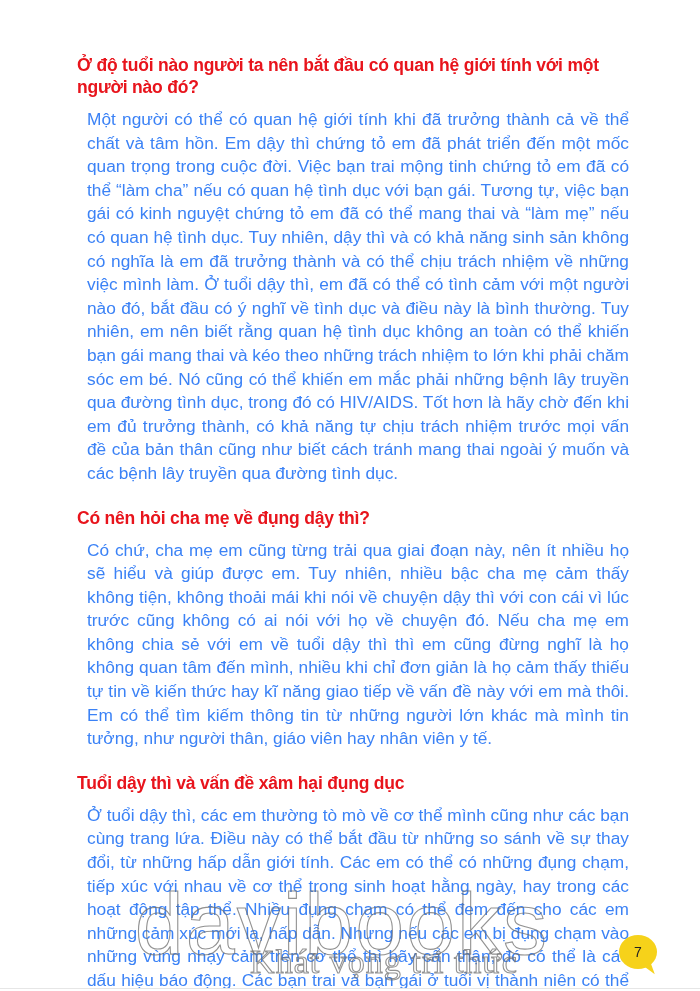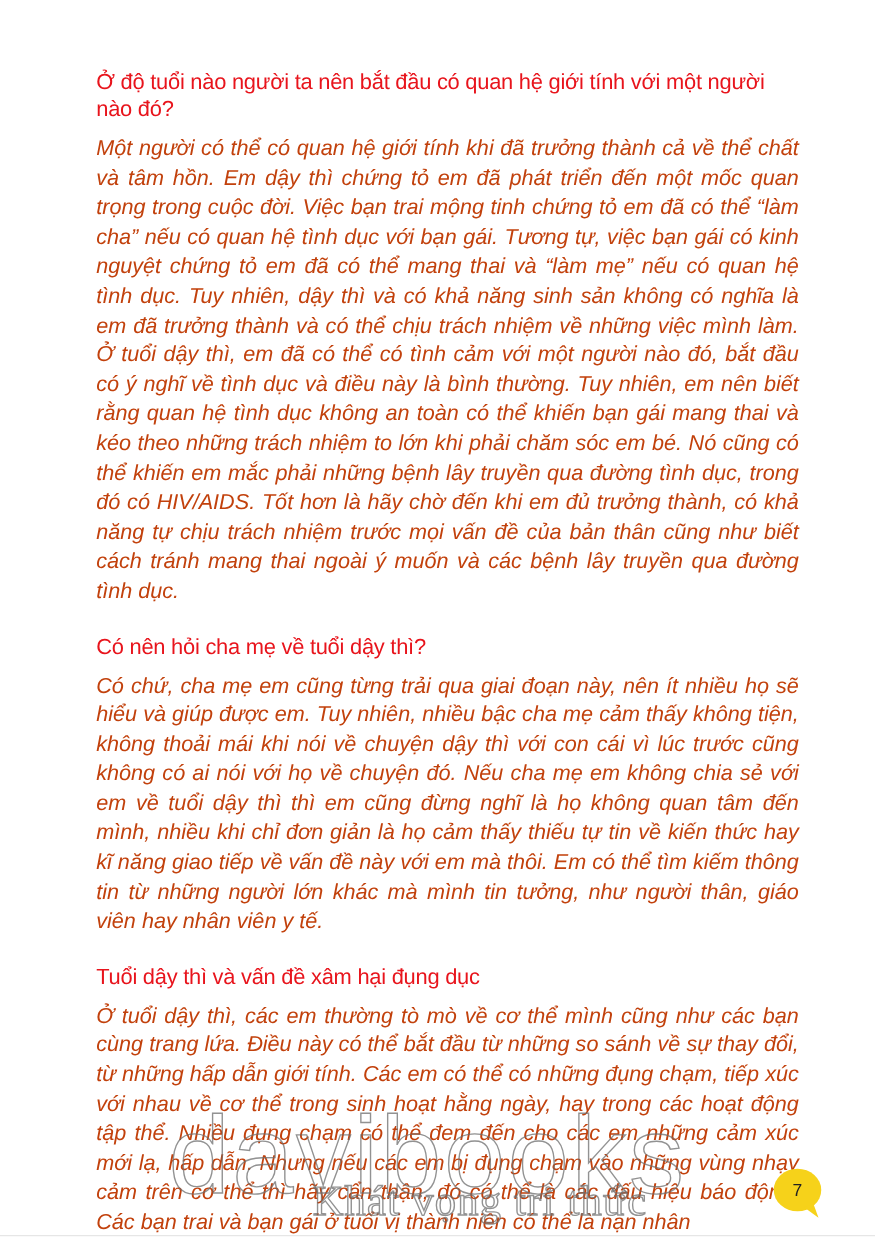--- a/index.html
+++ b/index.html
@@ -16,34 +16,33 @@
       color: #1a1a1a;
     }
     .page {
       position: absolute;
       left: 77px;
       top: 54px;
       width: 562px;
     }
     .heading {
       color: #e8141c;
-      font-weight: normal;
+      font-weight: bold;
       font-size: 17.5px;
       line-height: 22px;
       margin: 0 0 9px 0;
       letter-spacing: -0.2px;
     }
     .para {
       font-size: 17.3px;
       line-height: 23.6px;
-      margin: 0;
+      margin: 10px;
       text-align: justify;
       text-align-last: left;
-      color: #c2410c;
-      font-style: italic;
+      color: #3b82f6;
     }
     .section { margin: 0; }
     .section + .section { margin-top: 21px; }
 
     
     .watermark {
       position: absolute;
       left: 0;
       width: 700px;
       text-align: center;
@@ -106,21 +105,21 @@
   </style>
 </head>
 <body>
 
 <div class="page">
   <section class="section">
     <h2 class="heading">Ở độ tuổi nào người ta nên bắt đầu có quan hệ giới tính với một người nào đó?</h2>
     <p class="para">Một người có thể có quan hệ giới tính khi đã trưởng thành cả về thể chất và tâm hồn. Em dậy thì chứng tỏ em đã phát triển đến một mốc quan trọng trong cuộc đời. Việc bạn trai mộng tinh chứng tỏ em đã có thể “làm cha” nếu có quan hệ tình dục với bạn gái. Tương tự, việc bạn gái có kinh nguyệt chứng tỏ em đã có thể mang thai và “làm mẹ” nếu có quan hệ tình dục. Tuy nhiên, dậy thì và có khả năng sinh sản không có nghĩa là em đã trưởng thành và có thể chịu trách nhiệm về những việc mình làm. Ở tuổi dậy thì, em đã có thể có tình cảm với một người nào đó, bắt đầu có ý nghĩ về tình dục và điều này là bình thường. Tuy nhiên, em nên biết rằng quan hệ tình dục không an toàn có thể khiến bạn gái mang thai và kéo theo những trách nhiệm to lớn khi phải chăm sóc em bé. Nó cũng có thể khiến em mắc phải những bệnh lây truyền qua đường tình dục, trong đó có HIV/AIDS. Tốt hơn là hãy chờ đến khi em đủ trưởng thành, có khả năng tự chịu trách nhiệm trước mọi vấn đề của bản thân cũng như biết cách tránh mang thai ngoài ý muốn và các bệnh lây truyền qua đường tình dục.</p>
   </section>
   <section class="section">
-    <h2 class="heading">Có nên hỏi cha mẹ về tuổi dậy thì?</h2>
+    <h2 class="heading">Có nên hỏi cha mẹ về đụng dậy thì?</h2>
     <p class="para">Có chứ, cha mẹ em cũng từng trải qua giai đoạn này, nên ít nhiều họ sẽ hiểu và giúp được em. Tuy nhiên, nhiều bậc cha mẹ cảm thấy không tiện, không thoải mái khi nói về chuyện dậy thì với con cái vì lúc trước cũng không có ai nói với họ về chuyện đó. Nếu cha mẹ em không chia sẻ với em về tuổi dậy thì thì em cũng đừng nghĩ là họ không quan tâm đến mình, nhiều khi chỉ đơn giản là họ cảm thấy thiếu tự tin về kiến thức hay kĩ năng giao tiếp về vấn đề này với em mà thôi. Em có thể tìm kiếm thông tin từ những người lớn khác mà mình tin tưởng, như người thân, giáo viên hay nhân viên y tế.</p>
   </section>
   <section class="section">
     <h2 class="heading">Tuổi dậy thì và vấn đề xâm hại đụng dục</h2>
     <p class="para">Ở tuổi dậy thì, các em thường tò mò về cơ thể mình cũng như các bạn cùng trang lứa. Điều này có thể bắt đầu từ những so sánh về sự thay đổi, từ những hấp dẫn giới tính. Các em có thể có những đụng chạm, tiếp xúc với nhau về cơ thể trong sinh hoạt hằng ngày, hay trong các hoạt động tập thể. Nhiều đụng chạm có thể đem đến cho các em những cảm xúc mới lạ, hấp dẫn. Nhưng nếu các em bị đụng chạm vào những vùng nhạy cảm trên cơ thể thì hãy cẩn thận, đó có thể là các dấu hiệu báo động. Các bạn trai và bạn gái ở tuổi vị thành niên có thể là nạn nhân</p>
   </section>
 </div>
 
 <div class="watermark wm-brand">davibooks</div>
 <div class="watermark wm-slogan">Khát vọng tri thức</div>

